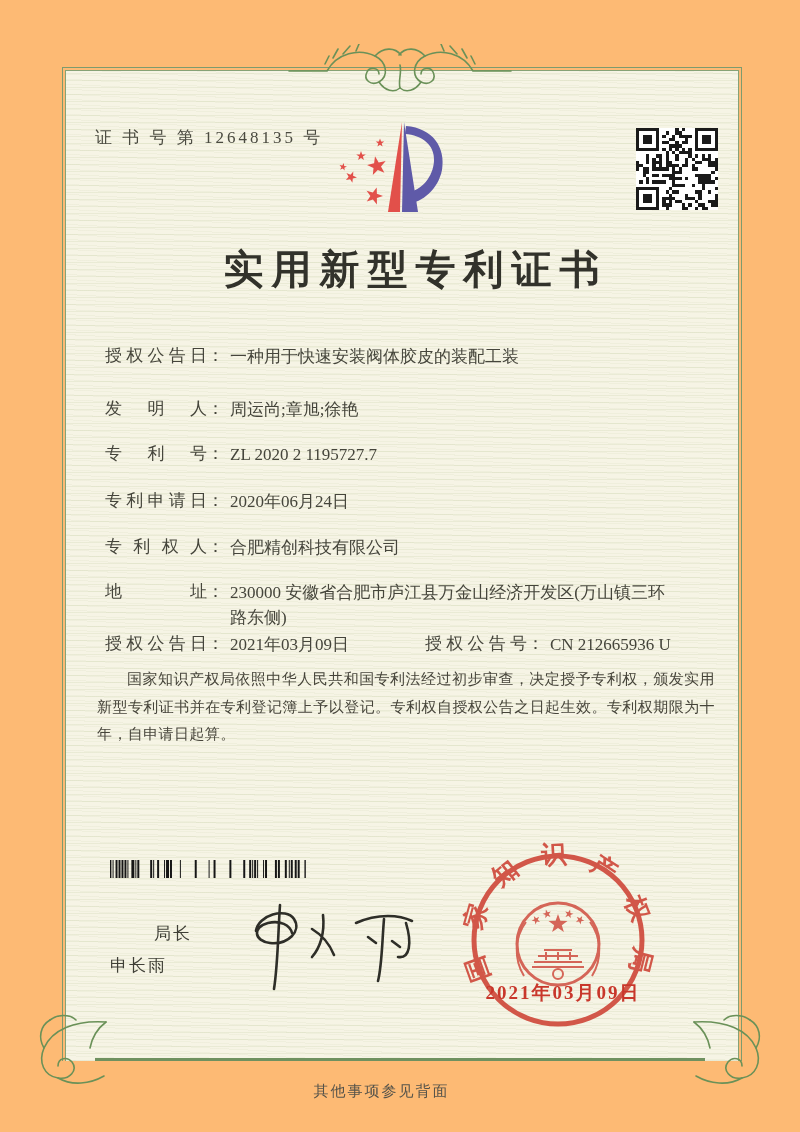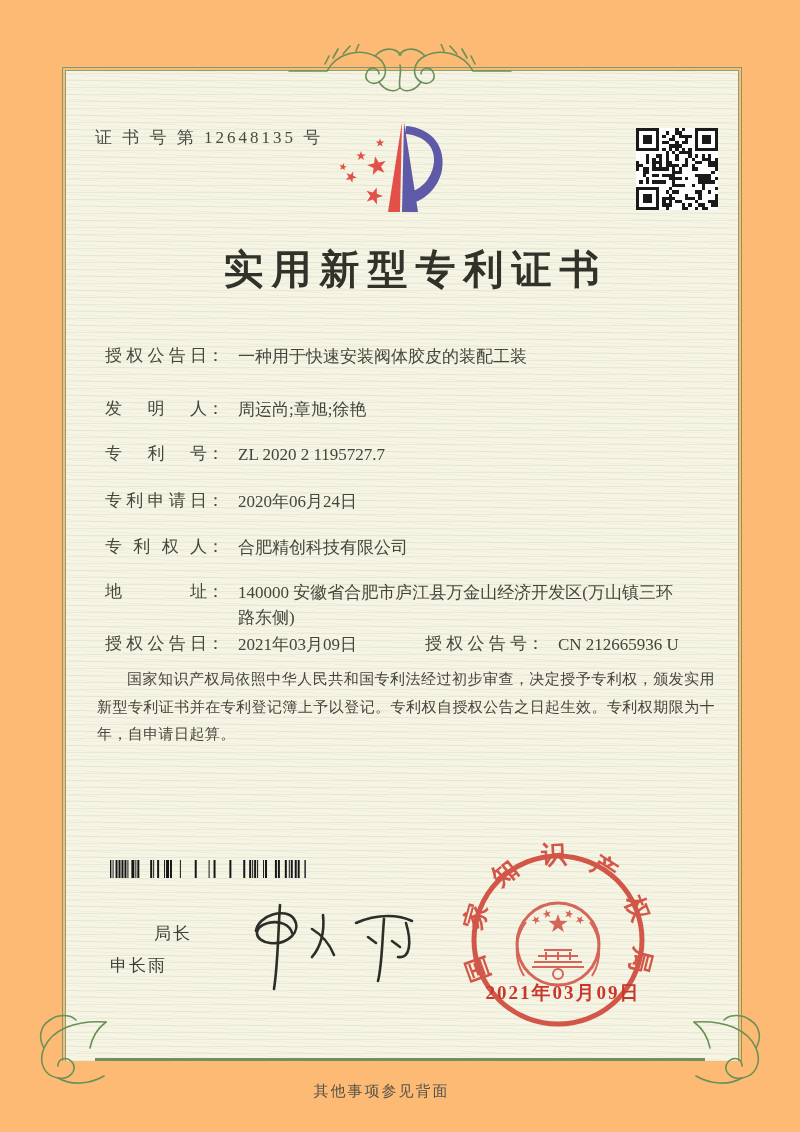--- a/index.html
+++ b/index.html
@@ -23,21 +23,21 @@
 
   .cert-number{position:absolute;left:95px;top:126px;font-size:17px;letter-spacing:3px;color:#4a4a40;}
   .logo{position:absolute;left:336px;top:112px;width:120px;height:106px;}
   .qr{position:absolute;left:636px;top:128px;width:82px;height:82px;background:#fff;}
   .page-title{position:absolute;left:0;right:0;top:242px;margin:0;text-align:center;
               font-size:40px;font-weight:700;letter-spacing:8px;color:#32322b;padding-left:31px;}
 
   .field{position:absolute;left:105px;font-size:17px;color:#45453b;white-space:nowrap;}
   .flabel{display:inline-block;width:102px;text-align:justify;text-align-last:justify;vertical-align:top;}
   .fcolon{display:inline-block;vertical-align:top;margin-right:6px;}
-  .fvalue{display:inline-block;max-width:480px;vertical-align:top;white-space:normal;line-height:25px;margin-left:8px;}
+  .fvalue{display:inline-block;max-width:480px;vertical-align:top;white-space:normal;line-height:25px;}
   .fvalue.addr{width:450px;}
 
   .body-text{position:absolute;left:97px;width:618px;font-size:15px;line-height:27.5px;
              color:#46443a;letter-spacing:0.4px;text-align:justify;}
   .body-text p{margin:0;text-indent:2em;}
 
   .barcode{position:absolute;left:110px;top:860px;width:198px;height:18px;}
   .director-title{position:absolute;left:110px;top:922px;font-size:17px;letter-spacing:2px;margin-left:44px;}
   .director-name{position:absolute;left:110px;top:954px;font-size:17px;letter-spacing:2px;}
   .signature{position:absolute;left:228px;top:893px;width:200px;height:100px;}
@@ -321,21 +321,21 @@
   <div class="field" style="top:442px">
     <span class="flabel">专利号</span><span class="fcolon">：</span><span class="fvalue">ZL 2020 2 1195727.7</span>
   </div>
   <div class="field" style="top:489px">
     <span class="flabel">专利申请日</span><span class="fcolon">：</span><span class="fvalue">2020年06月24日</span>
   </div>
   <div class="field" style="top:535px">
     <span class="flabel">专利权人</span><span class="fcolon">：</span><span class="fvalue">合肥精创科技有限公司</span>
   </div>
   <div class="field" style="top:580px">
-    <span class="flabel">地址</span><span class="fcolon">：</span><span class="fvalue addr">140000 安徽省合肥市庐江县万金山经济开发区(万山镇三环路东侧)</span>
+    <span class="flabel">地址</span><span class="fcolon">：</span><span class="fvalue addr">230000 安徽省合肥市庐江县万金山经济开发区(万山镇三环路东侧)</span>
   </div>
   <div class="field" style="top:632px">
     <span class="flabel">授权公告日</span><span class="fcolon">：</span><span class="fvalue">2021年03月09日</span>
   </div>
   <div class="field" style="left:425px;top:632px">
     <span class="flabel">授权公告号</span><span class="fcolon">：</span><span class="fvalue">CN 212665936 U</span>
   </div>
 
   <div class="body-text" style="top:666px">
     <p>国家知识产权局依照中华人民共和国专利法经过初步审查，决定授予专利权，颁发实用新型专利证书并在专利登记簿上予以登记。专利权自授权公告之日起生效。专利权期限为十年，自申请日起算。</p>

